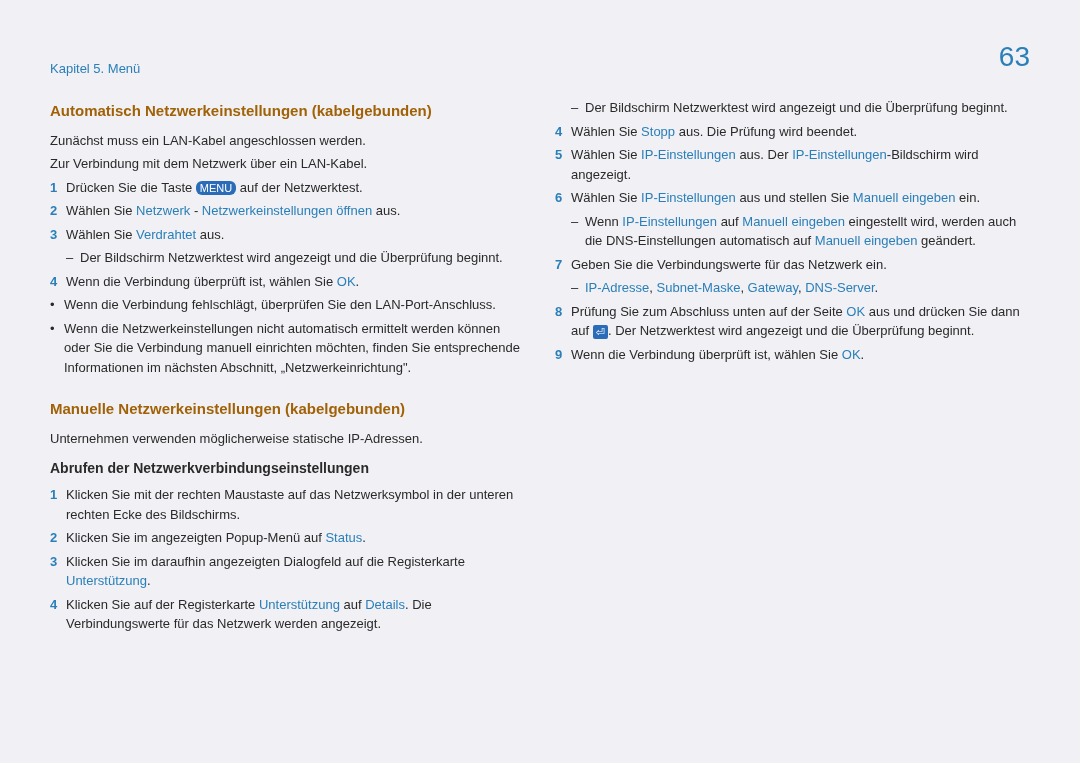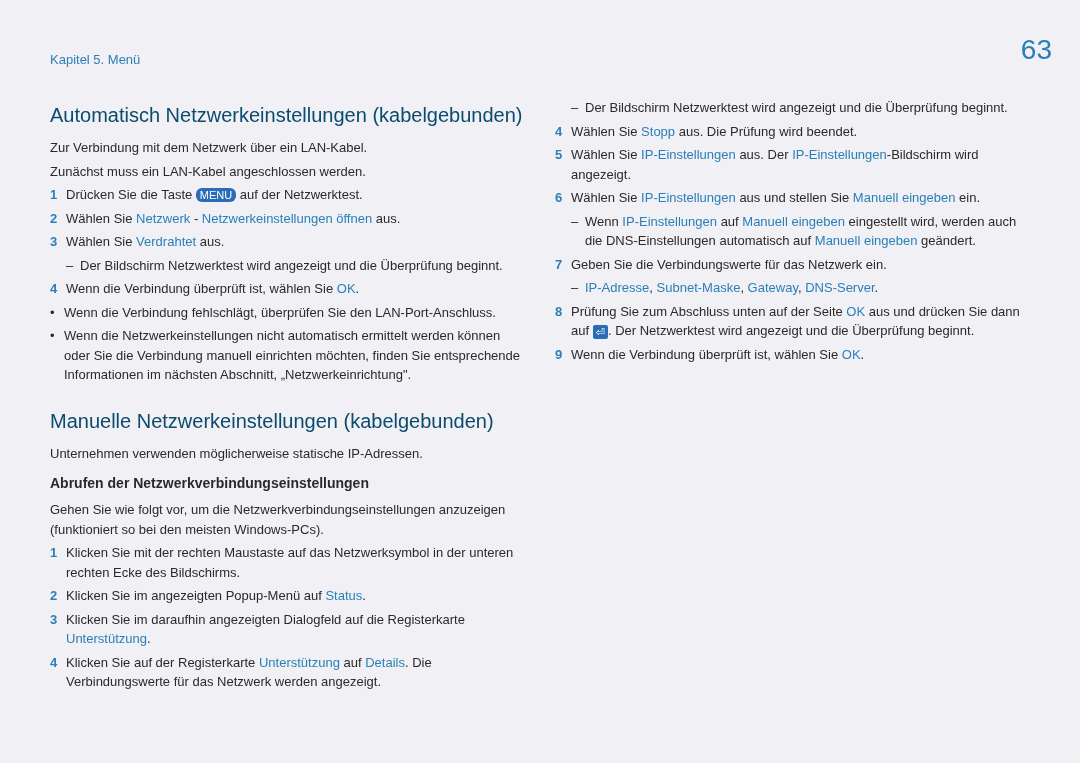--- a/index.html
+++ b/index.html
@@ -9,22 +9,22 @@
     width: 1080px;
     height: 763px;
     overflow: hidden;
     font-size: 13px;
     color: #2a2a2a;
     line-height: 1.5;
   }
   .header {
     display: flex;
     justify-content: space-between;
-    align-items: center;
-    padding: 22px 28px 0 50px;
+    align-items: flex-end;
+    padding: 22px 50px 0 50px;
     height: 78px;
   }
   .breadcrumb {
     color: #2a7fb8;
     font-size: 13px;
     padding-top: 20px;
   }
   .page-num {
     color: #2a7fb8;
     font-size: 28px;
@@ -33,23 +33,23 @@
   .content {
     display: flex;
     padding: 20px 50px 0 50px;
     gap: 30px;
   }
   .col {
     flex: 1;
     min-width: 0;
   }
   .h2 {
-    color: #0c4a6e;
-    font-size: 20px;
-    font-weight: 400;
+    color: #a16207;
+    font-size: 15px;
+    font-weight: 700;
     margin-bottom: 8px;
     margin-top: 2px;
   }
   .h2.mt { margin-top: 21px; }
   .h3 {
     color: #2a2a2a;
     font-size: 14px;
     font-weight: 600;
     margin-top: 10px;
     margin-bottom: 6px;
@@ -104,22 +104,22 @@
 <div class="header">
   <div class="breadcrumb">Kapitel 5. Menü</div>
   <div class="page-num">63</div>
 </div>
 
 <div class="content">
 
   <div class="col">
 
     <div class="h2">Automatisch Netzwerkeinstellungen (kabelgebunden)</div>
+    <p>Zunächst muss ein LAN-Kabel angeschlossen werden.</p>
     <p>Zur Verbindung mit dem Netzwerk über ein LAN-Kabel.</p>
-    <p>Zunächst muss ein LAN-Kabel angeschlossen werden.</p>
 
     <div class="list">
       <div class="li">
         <span class="num">1</span>
         <span class="txt"><span>Drücken Sie die Taste </span><span class="menu-badge">MENU</span><span> auf der Netzwerktest.</span></span>
       </div>
       <div class="li">
         <span class="num">2</span>
         <span class="txt"><span>Wählen Sie </span><span class="hl">Netzwerk</span><span> - </span><span class="hl">Netzwerkeinstellungen öffnen</span><span> aus.</span></span>
       </div>
@@ -142,21 +142,20 @@
       <div class="bullet">
         <span class="dot">•</span>
         <span class="txt">Wenn die Netzwerkeinstellungen nicht automatisch ermittelt werden können oder Sie die Verbindung manuell einrichten möchten, finden Sie entsprechende Informationen im nächsten Abschnitt, „Netzwerkeinrichtung".</span>
       </div>
     </div>
 
     <div class="h2 mt">Manuelle Netzwerkeinstellungen (kabelgebunden)</div>
     <p>Unternehmen verwenden möglicherweise statische IP-Adressen.</p>
 
     <div class="h3">Abrufen der Netzwerkverbindungseinstellungen</div>
-    <p>Gehen Sie wie folgt vor, um die Netzwerkverbindungseinstellungen anzuzeigen (funktioniert so bei den meisten Windows-PCs).</p>
     <div class="list">
       <div class="li">
         <span class="num">1</span>
         <span class="txt">Klicken Sie mit der rechten Maustaste auf das Netzwerksymbol in der unteren rechten Ecke des Bildschirms.</span>
       </div>
       <div class="li">
         <span class="num">2</span>
         <span class="txt"><span>Klicken Sie im angezeigten Popup-Menü auf </span><span class="hl">Status</span><span>.</span></span>
       </div>
       <div class="li">

